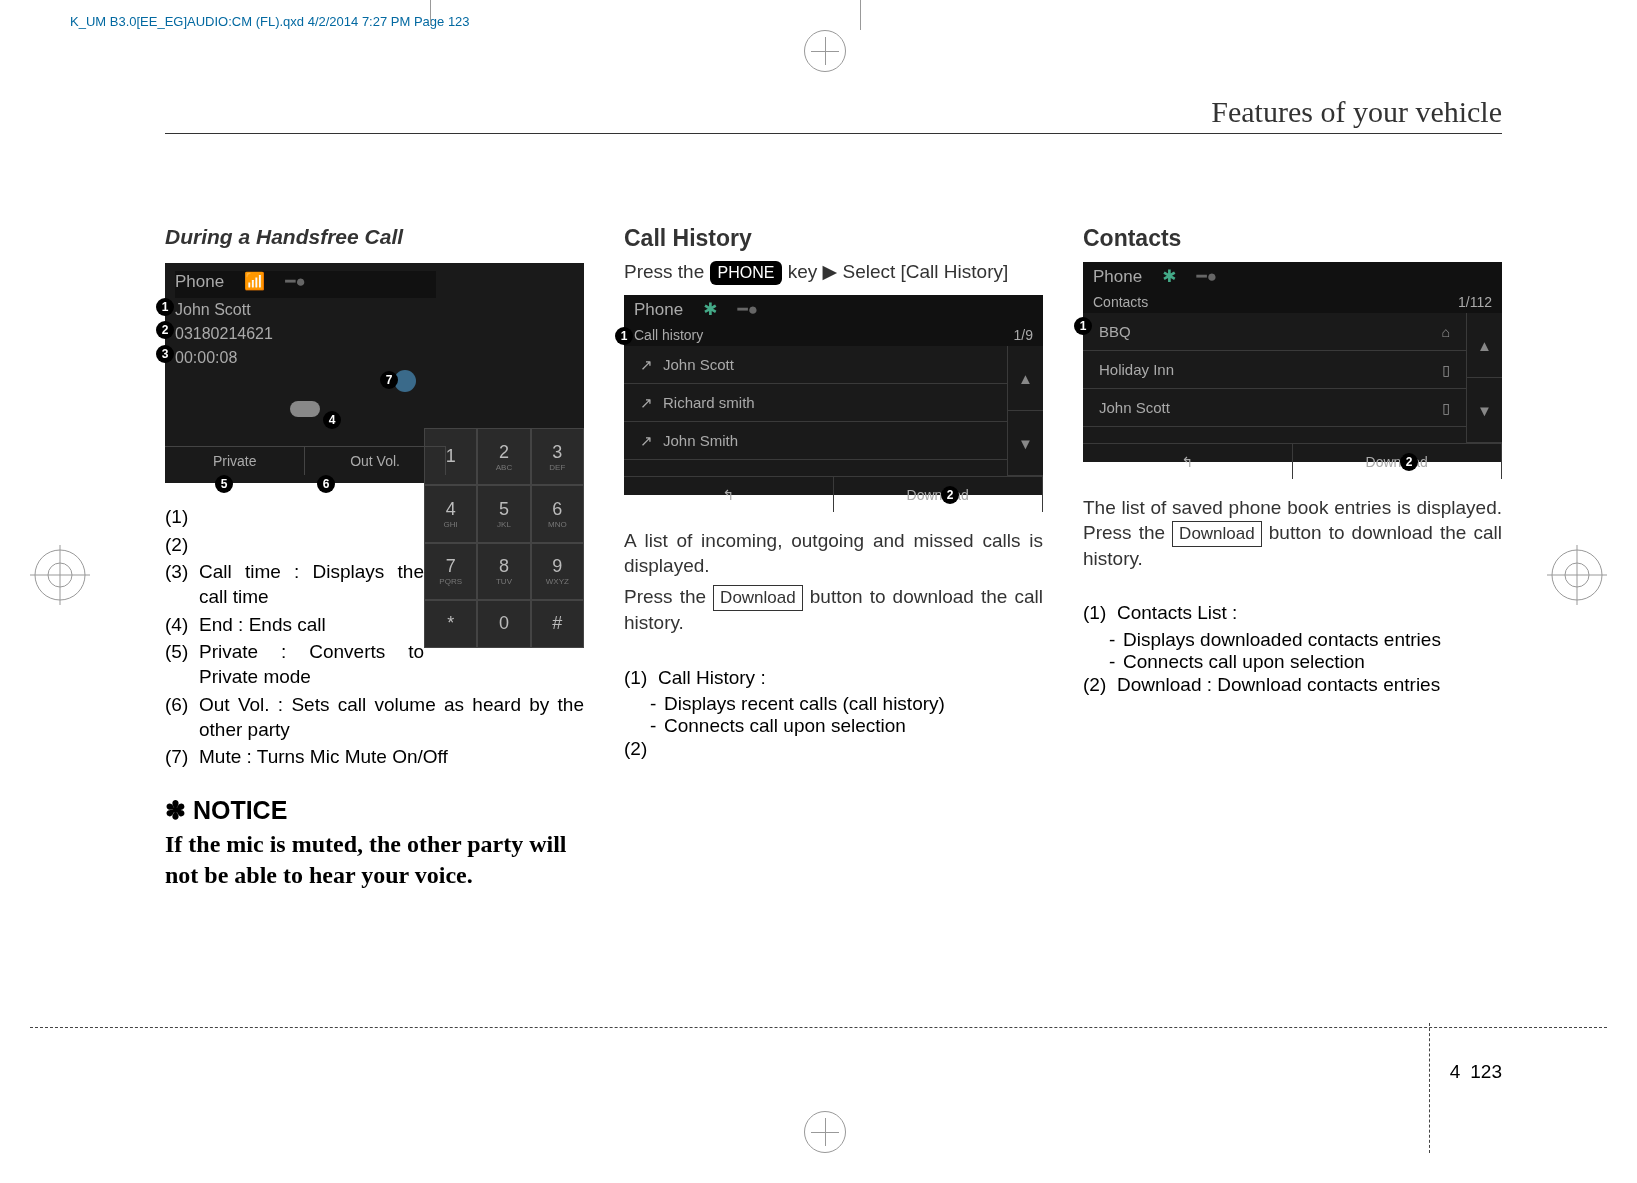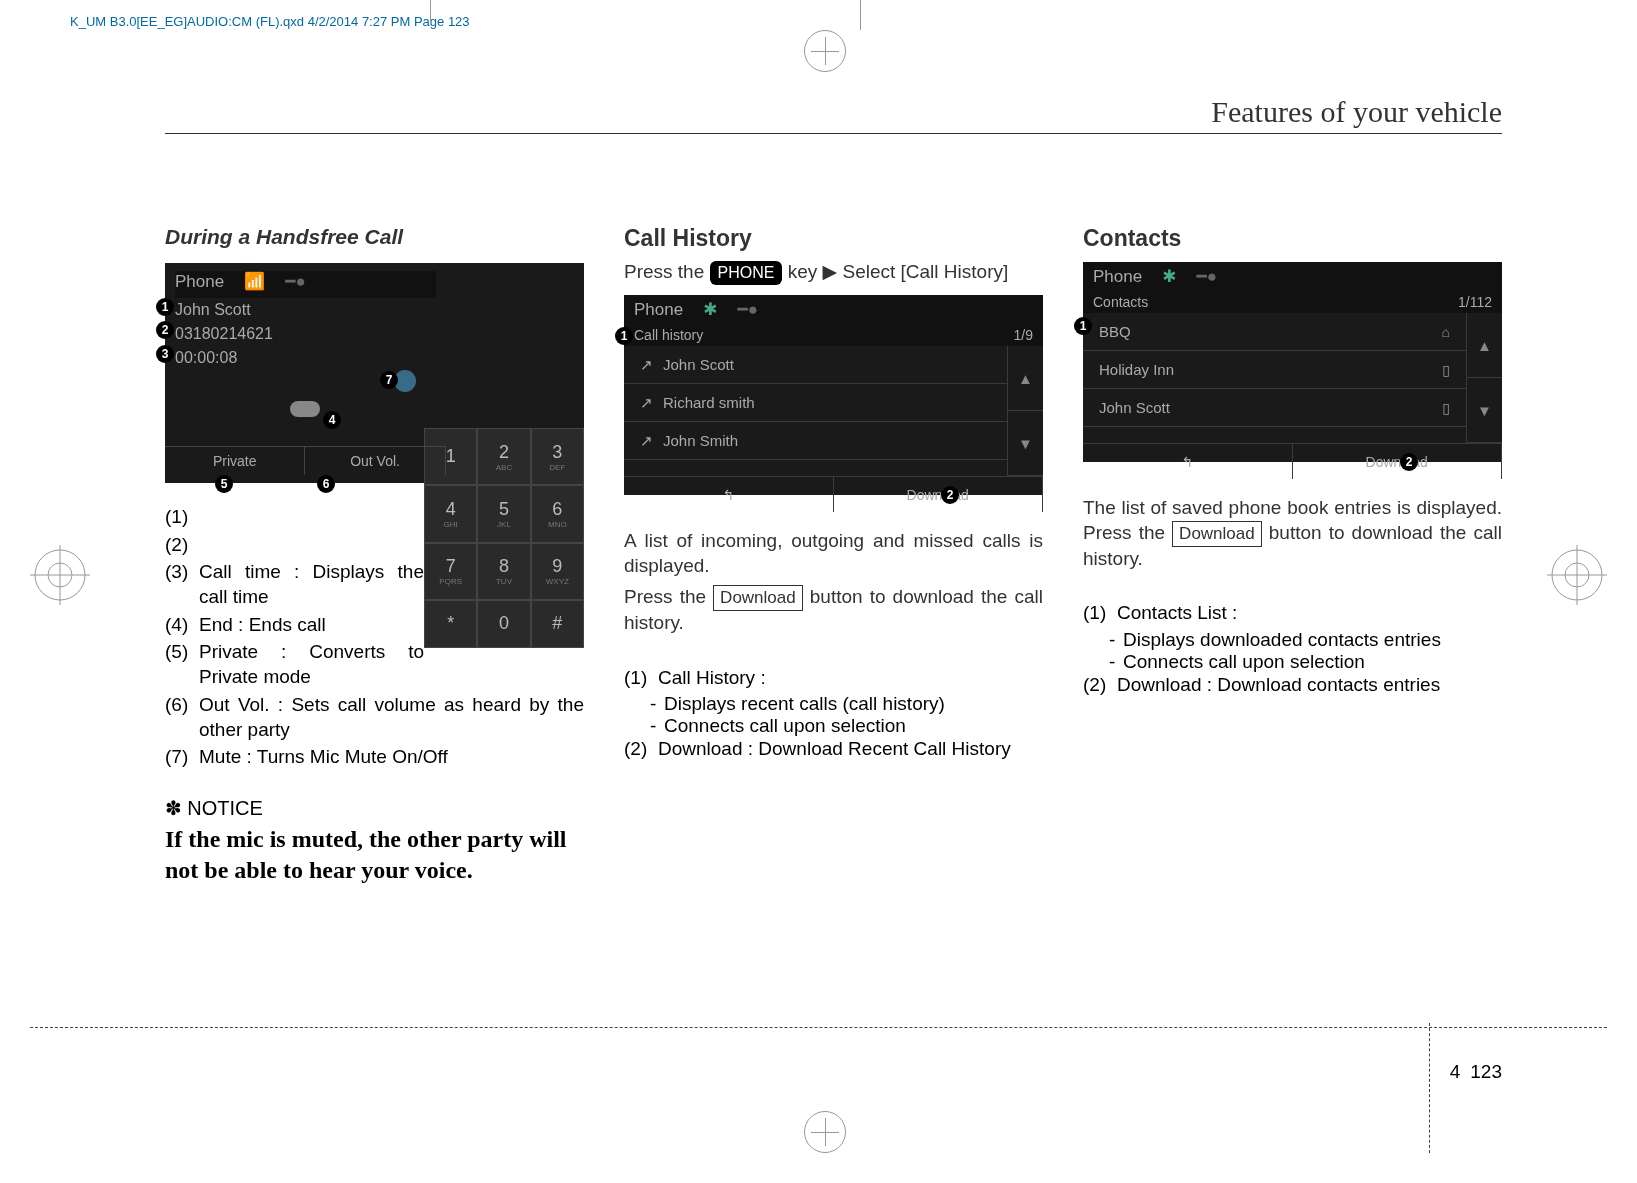--- a/index.html
+++ b/index.html
@@ -204,22 +204,22 @@
       display: flex;
       margin-bottom: 3px;
       line-height: 1.3;
       text-align: justify;
     }
     .numbered-list .num { min-width: 34px; }
     .bullet-sub { margin-left: 26px; display: flex; }
     .bullet-sub .dash { min-width: 14px; }
 
     .notice-header {
-      font-weight: normal;
-      font-size: 20px;
+      font-weight: bold;
+      font-size: 25px;
       margin-top: 26px;
       margin-bottom: 4px;
     }
     .notice-text {
       font-family: 'Times New Roman', serif;
       font-weight: bold;
       font-size: 24px;
       line-height: 1.28;
     }
 
@@ -455,21 +455,20 @@
         <div class="bullet-sub">
             <span class="dash">-</span>
             <span>Displays recent calls (call history)</span>
           </div>
         <div class="bullet-sub">
             <span class="dash">-</span>
             <span>Connects call upon selection</span>
           </div>
         <div class="item justify">
             <span class="num">(2)</span>
-            <span>Download : Download Recent Call History</span>
           </div>
       </div>
     </div>
 
     <div class="col">
       <div class="section-title-bold">Contacts</div>
 
       <div style="position:relative; margin-top:10px">
         <div class="phone-screen list-screen">
           <div class="phone-header">

